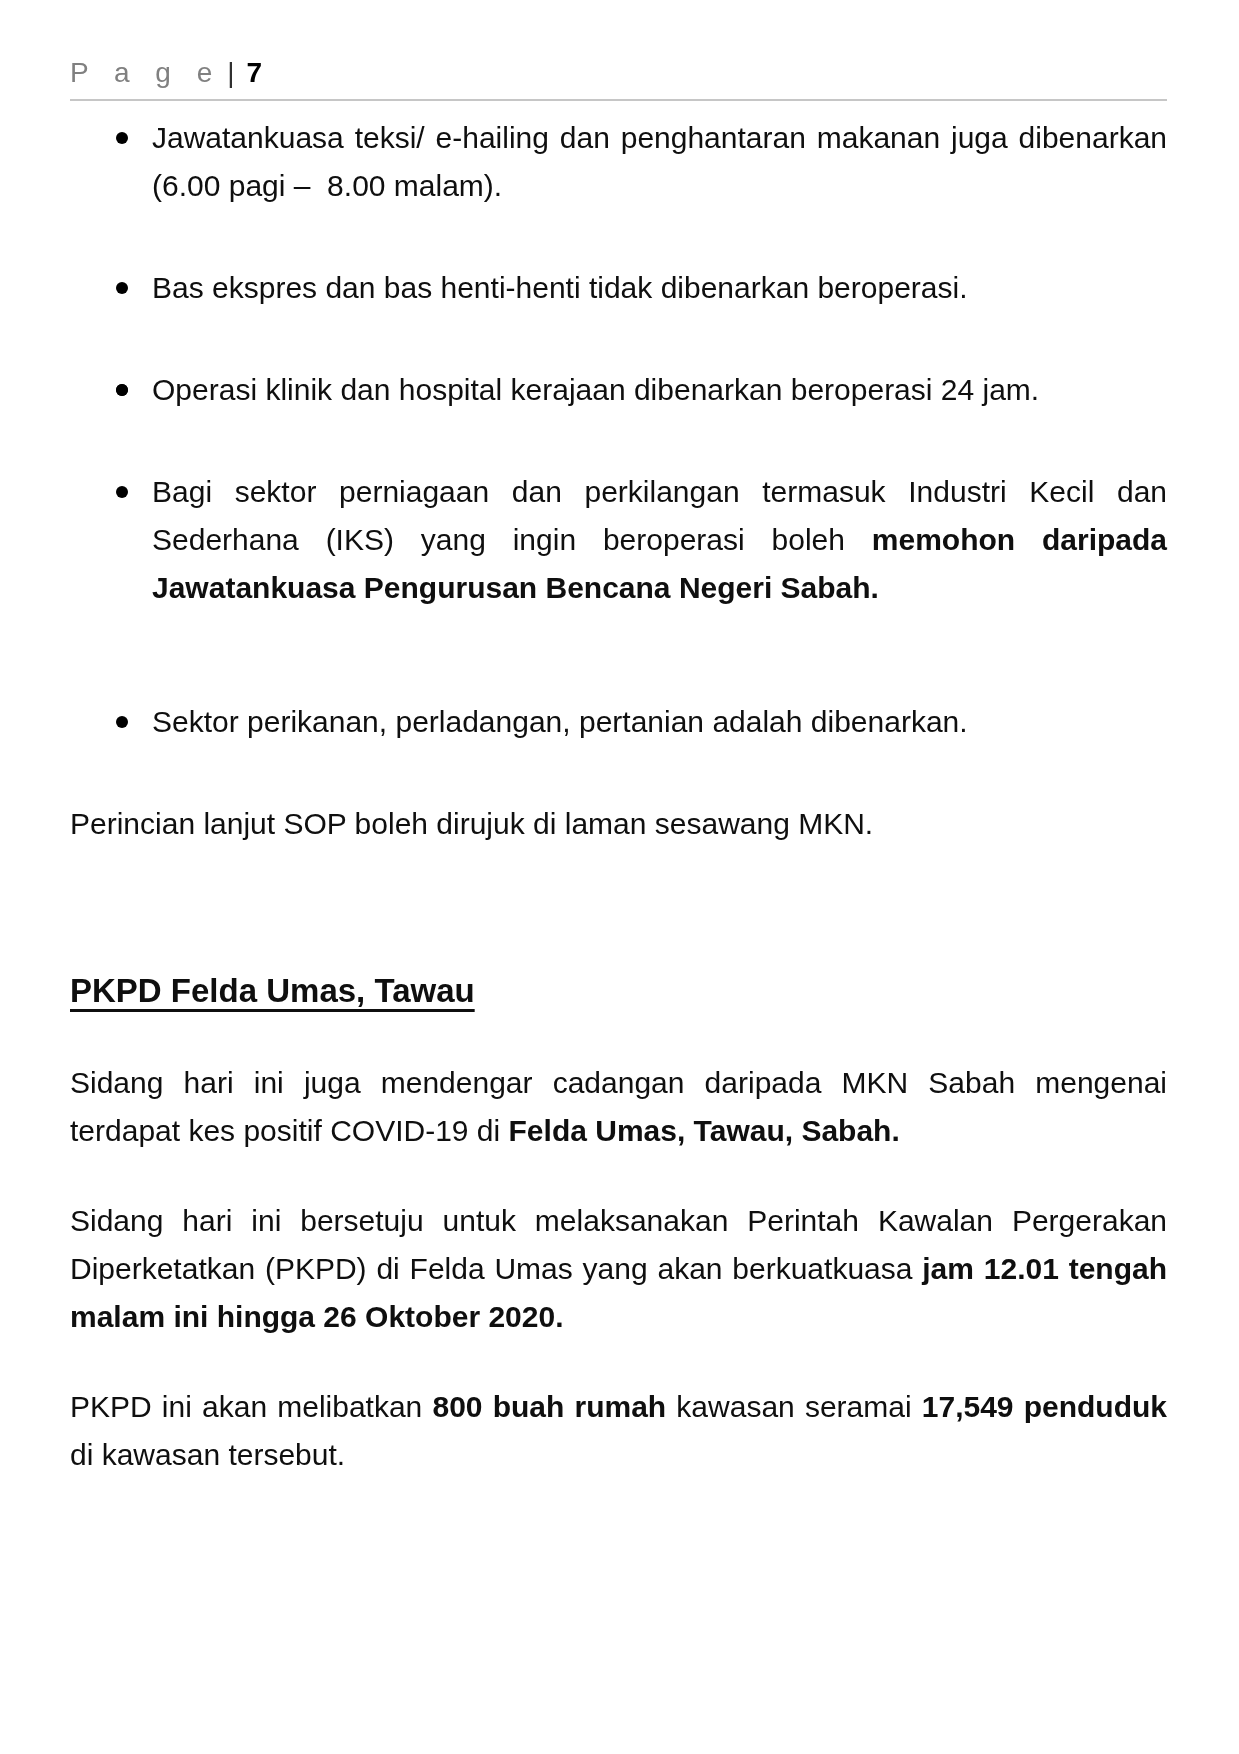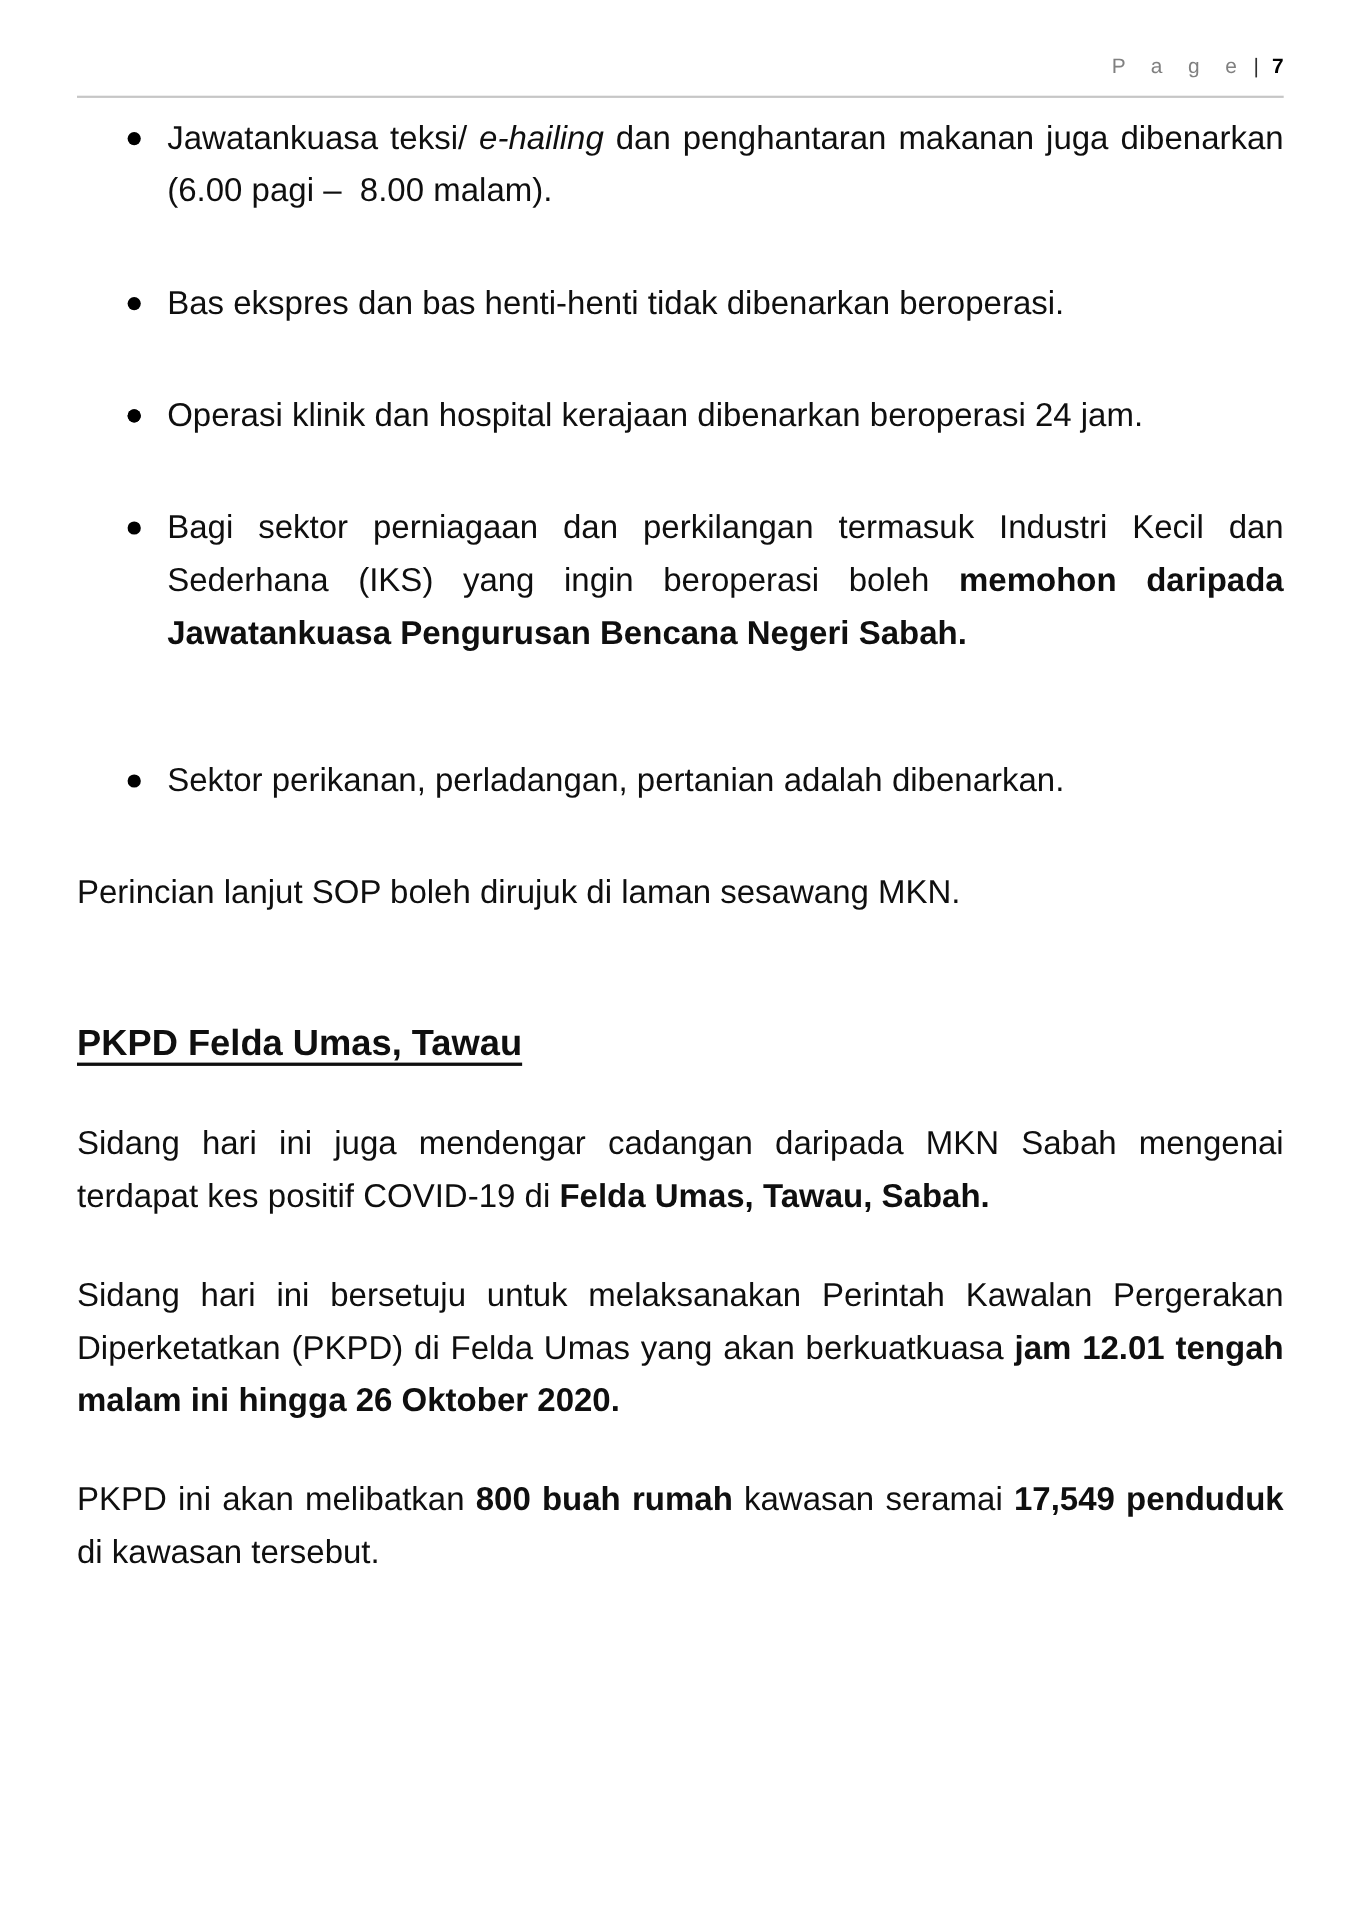--- a/index.html
+++ b/index.html
@@ -16,24 +16,24 @@
   }
   .page {
     box-sizing: border-box;
     width: 1239px;
     height: 1754px;
     padding: 44px 72px 0 70px;
     background: #ffffff;
   }
   
   .header {
-    text-align: right;
-    font-size: 19px;
+    font-size: 28px;
     line-height: 34px;
     white-space: nowrap;
+    margin-top: 12px;
   }
   .page-word {
     color: #808080;
     letter-spacing: 9px;
   }
   .pipe {
     color: #303030;
     margin: 0 12px 0 6px;
   }
   .page-num {
@@ -72,33 +72,33 @@
     background: #000000;
   }
   li.sp-xl { }
   li.sp-lg { margin-bottom: 86px; }
   .content p {
     margin: 0 0 42px 0;
     text-align: justify;
   }
   p.note {
     text-align: left;
-    margin-bottom: 88px;
+    margin-bottom: 119px;
   }
   h2.section-heading {
     font-size: 33px;
     line-height: 48px;
     font-weight: 700;
     margin: 0 0 44px 0;
     text-decoration: underline;
     text-decoration-thickness: 3px;
     text-underline-offset: 7px;
   }
   .bold { font-weight: 700; }
-  .italic { font-style: italic; }
+  .italic { }
 </style>
 </head>
 <body>
 
 <div class="page">
 
   <div class="header">
     <span class="page-word">P a g e</span><span class="pipe">|</span><span class="page-num">7</span>
   </div>
 

